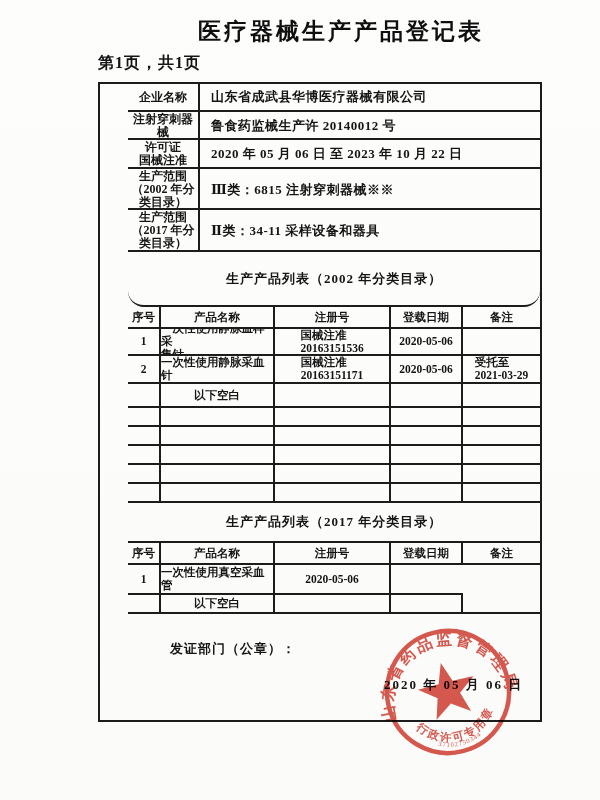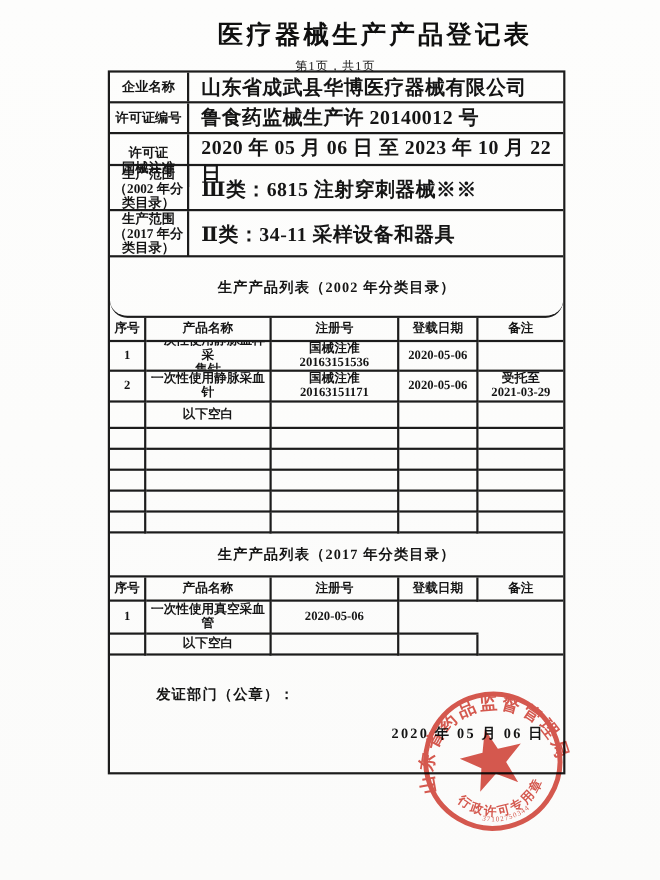--- a/index.html
+++ b/index.html
@@ -8,51 +8,51 @@
     background:#fcfcfb;
     font-family:"Liberation Serif","DejaVu Serif",serif;
     color:#151515;
   }
   .sheet{position:absolute;inset:0;background:linear-gradient(180deg,#fdfdfc 0%,#fbfbfa 100%);}
   .doc-title{
     position:absolute;top:16px;left:0;width:600px;text-align:center;
     font-size:23px;font-weight:bold;letter-spacing:3px;color:#0f0f0f;padding-left:41px;
   }
   .page-info{
-    position:absolute;top:53px;left:98px;width:414px;text-align:center;
-    font-size:11px;font-weight:normal;letter-spacing:1px;
+    position:absolute;top:53px;left:98px;width:414px;text-align:left;
+    font-size:16px;font-weight:bold;letter-spacing:1px;
   }
   .main-table{
-    position:absolute;left:98px;top:64px;width:412px;
-    border:2px solid #1c1c1c;background:transparent;
+    position:absolute;left:98px;top:82px;width:412px;
+    border:2px solid #1c1c1c;background:transparent;padding-left:28px;
   }
   
   .info-row{display:grid;grid-template-columns:72px 1fr;border-bottom:2px solid #1c1c1c;}
   .info-label{
     border-right:2px solid #1c1c1c;display:flex;align-items:center;justify-content:center;
     text-align:center;font-weight:bold;font-size:12px;line-height:13px;
     white-space:pre-line;padding:1px 2px;
   }
   .info-value{
-    display:flex;align-items:center;font-weight:bold;font-size:18px;
+    display:flex;align-items:center;font-weight:bold;font-size:13px;
     padding-left:11px;letter-spacing:0.5px;
   }
   .h28{height:26px;} .h29{height:27px;} .h41{height:39px;} .h42{height:40px;}
   
   .section-title{
     display:flex;align-items:center;justify-content:center;
     font-weight:bold;font-size:13px;letter-spacing:1px;
     border-bottom:2px solid #1c1c1c;
   }
   .st-2002{height:53px;border-radius:16px;} .st-2017{height:38px;}
   
   .prod-row{display:grid;grid-template-columns:33px 114px 116px 72px 1fr;}
   .prod-row > div{
     border-right:2px solid #1c1c1c;border-bottom:2px solid #1c1c1c;
-    display:flex;align-items:center;justify-content:center;text-align:center;
+    display:flex;align-items:center;justify-content:center;
     font-size:11.5px;line-height:13px;font-weight:bold;white-space:pre-line;
     overflow:hidden;
   }
   .prod-row > div:last-child{border-right:none;}
   .ph{height:22px;font-size:12px;}
   .r29{height:27px;} .r30{height:28px;} .r26{height:24px;} .r21{height:19px;} .r32{height:30px;}
   
   .footer-box{position:relative;height:106px;}
   .issuer-label{position:absolute;left:42px;top:26px;font-size:13px;font-weight:bold;letter-spacing:1px;}
   .issue-date{position:absolute;left:256px;top:62px;font-size:13px;font-weight:bold;letter-spacing:2px;}
@@ -70,21 +70,21 @@
   <div class="doc-title">医疗器械生产产品登记表</div>
   <div class="page-info">第1页，共1页</div>
 
   <div class="main-table">
 
     <div class="info-row h28">
       <div class="info-label">企业名称</div>
       <div class="info-value">山东省成武县华博医疗器械有限公司</div>
     </div>
     <div class="info-row h28">
-      <div class="info-label">许可证编号</div>
+      <div class="info-label">注射穿刺器械</div>
       <div class="info-value">鲁食药监械生产许 20140012 号</div>
     </div>
     <div class="info-row h29">
       <div class="info-label">许可证
 国械注准</div>
       <div class="info-value">2020 年 05 月 06 日  至 2023 年 10 月 22 日</div>
     </div>
     <div class="info-row h41">
       <div class="info-label">生产范围
 （2002 年分

